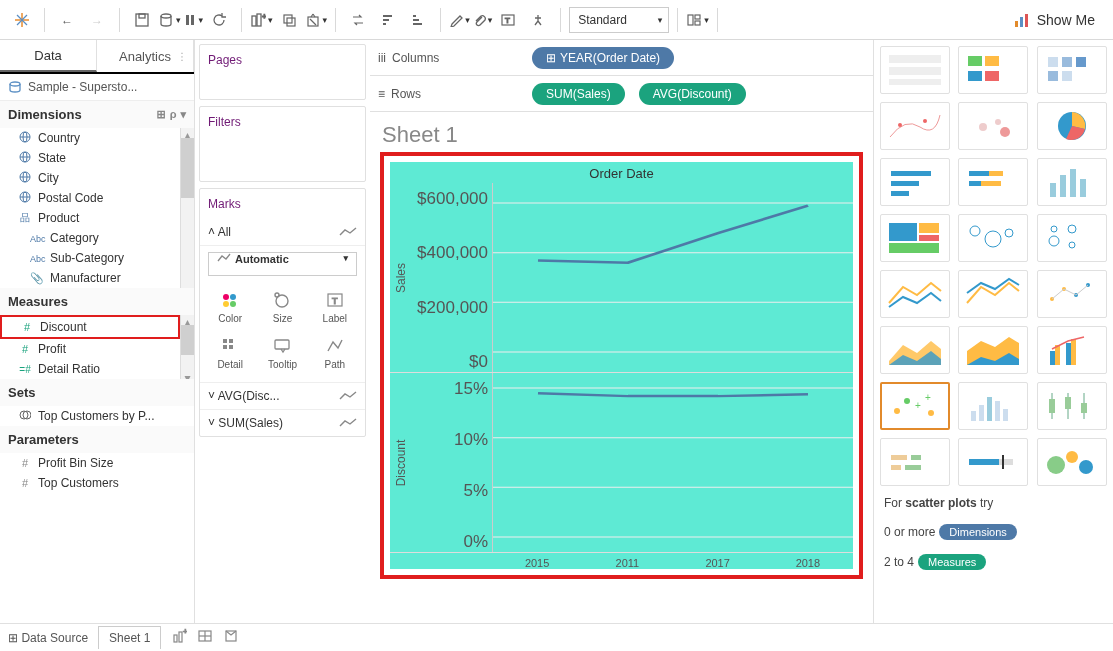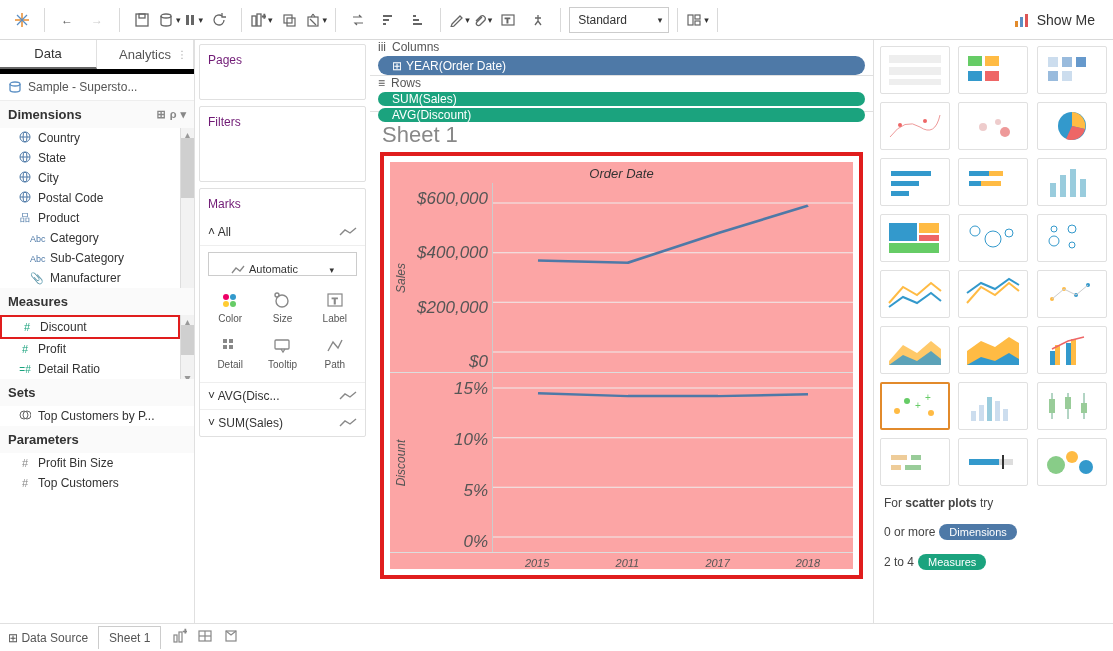--- a/index.html
+++ b/index.html
@@ -5,56 +5,56 @@
 * { box-sizing: border-box; margin: 0; padding: 0; font-family: -apple-system, "Segoe UI", Arial, sans-serif; }
 body { width: 1113px; height: 651px; background: #fff; color: #333; font-size: 12px; overflow: hidden; }
 .toolbar { height: 40px; border-bottom: 1px solid #d9d9d9; display: flex; align-items: center; padding: 0 8px; gap: 2px; }
 .tb-btn { width: 28px; height: 28px; display:flex; align-items:center; justify-content:center; color:#555; cursor:pointer; border-radius:2px; }
 .tb-sep { width:1px; height:24px; background:#d9d9d9; margin:0 6px; }
 .tb-drop { display:flex; align-items:center; gap:2px; }
 .tb-select { height:26px; border:1px solid #ccc; padding:0 22px 0 8px; font-size:12px; color:#333; background:#fff; position:relative; display:flex; align-items:center; min-width:100px;}
 .tb-showme { display:flex; align-items:center; gap:6px; padding:0 10px; height:32px; color:#333; font-size:14px; margin-left:auto;}
 .main { display:flex; height:calc(651px - 40px - 28px); }
 .left-col { width:195px; border-right:1px solid #e0e0e0; display:flex; flex-direction:column; }
-.tabs { display:flex; border-bottom:5px solid #000000; height:34px; }
+.tabs { display:flex; border-bottom:2px solid #000000; height:34px; }
 .tab { flex:1; display:flex; align-items:center; justify-content:center; font-size:13px; color:#555; border-right:1px solid #e0e0e0; }
 .tab.active { color:#333; border-bottom:2px solid #666; }
 .datasource { padding:6px 8px; display:flex; align-items:center; gap:6px; color:#555; font-size:12px; border-bottom:1px solid #eee;}
 .section-hdr { padding:6px 8px; font-weight:600; font-size:13px; display:flex; align-items:center; justify-content:space-between; background:#fafafa;}
 .section-hdr .hdr-icons { display:flex; gap:4px; color:#888; font-size:11px;}
 .field-list { overflow:hidden; }
 .field { display:flex; align-items:center; gap:6px; padding:3px 8px 3px 18px; font-size:12px; color:#333; white-space:nowrap; overflow:hidden; text-overflow:ellipsis;}
 .field.indent { padding-left:30px; }
 .field .fi { width:14px; text-align:center; font-size:11px; }
 .hl-red { border:2px solid #e01d1d; }
 .scroll-hint { width:14px; background:#f2f2f2; border-left:1px solid #ddd; display:flex; flex-direction:column; }
 .scroll-thumb { background:#cfcfcf; width:100%; }
 .dim-wrap, .meas-wrap { display:flex; }
 .dim-wrap .list, .meas-wrap .list { flex:1; }
 
 .mid-col { width:175px; display:flex; flex-direction:column; background:#fff; padding:4px; gap:6px;}
 .card { border:1px solid #e0e0e0; border-radius:2px; }
 .card-hdr { padding:8px; font-size:12px; color:#701a75; }
 .marks-all { display:flex; align-items:center; justify-content:space-between; padding:6px 8px; border-bottom:1px solid #eee; font-size:12px;gap:20px;}
-.marks-auto { border:1px solid #ccc; height:24px; margin:6px 8px; display:flex; align-items:flex-end; padding:0 22px; font-size:11px; gap:4px;}
+.marks-auto { border:1px solid #ccc; height:24px; margin:6px 8px; display:flex; align-items:flex-start; padding:0 8px; font-size:11px; gap:4px;font-weight:bold;}
 .marks-grid { display:grid; grid-template-columns:repeat(3,1fr); gap:0; padding:2px 4px 6px;}
 .mcell { display:flex; flex-direction:column; align-items:center; justify-content:center; height:46px; font-size:10px; color:#555; gap:4px;}
 .mcell svg { width:18px; height:18px; }
 .pill-row { border-top:1px solid #eee; padding:6px 8px; display:flex; align-items:center; justify-content:space-between; font-size:12px;}
 
 .center-col { flex:1; display:flex; flex-direction:column; }
-.shelf { display:flex; border-bottom:1px solid #e0e0e0; height:36px; padding:0 8px; gap:2px;flex-direction:column;}
+.shelf { display:flex; align-items:center; border-bottom:1px solid #e0e0e0; height:36px; padding:0 8px; gap:14px;}
 .shelf-label { display:flex; align-items:center; gap:6px; width:140px; font-size:12px; color:#555;}
 .pill { height:22px; border-radius:11px; padding:0 14px; display:flex; align-items:center; font-size:12px; color:#fff; gap:4px;}
 .pill.blue-pill { background:#4e79a7; }
 .pill.green-pill { background:#1ba37e; }
 .sheet-area { flex:1; padding:6px 10px 10px; position:relative; }
 .sheet-title { font-size:22px; color:#888; padding:4px 2px; }
 .red-frame { border:4px solid #e01d1d; padding:6px; }
-.chart-box { background:#fca5a5;font-style:italic; }
+.chart-box { background:#5eead4; }
 .chart-title { text-align:center; font-size:13px; color:#333; padding:4px 0 2px;}
 .chart-row { display:flex; height:190px; border-bottom:1px solid #ddd;}
 .axis-vert { width:22px; display:flex; align-items:center; justify-content:center; }
 .axis-vert span { transform:rotate(-90deg); font-size:12px; color:#555; white-space:nowrap;}
 .ylabels { width:80px; display:flex; flex-direction:column; justify-content:space-between; align-items:flex-end; padding:6px 4px 0 0; font-size:17px; color:#555;}
 .plot { flex:1; position:relative; border-left:1px solid #ccc; }
 .plot svg { position:absolute; inset:0; width:100%; height:100%; }
 .xaxis { display:flex; padding-left:102px; }
 .xaxis .xl { flex:1; text-align:center; font-size:11px; color:#555; padding-top:4px;}
 .grid line { stroke:#eee; }

